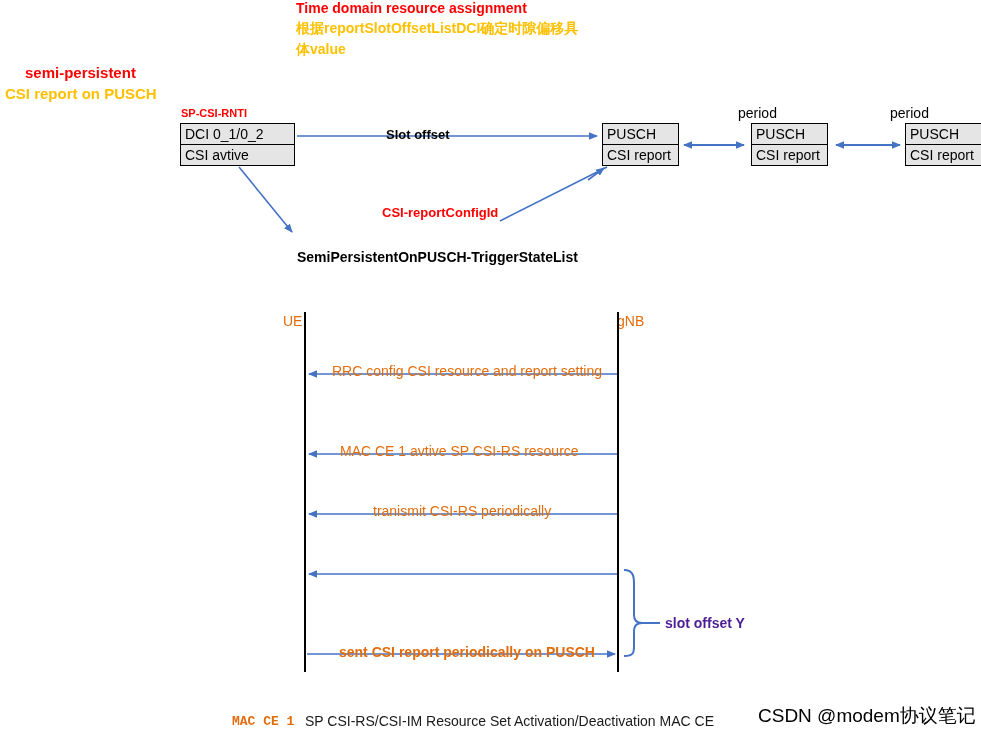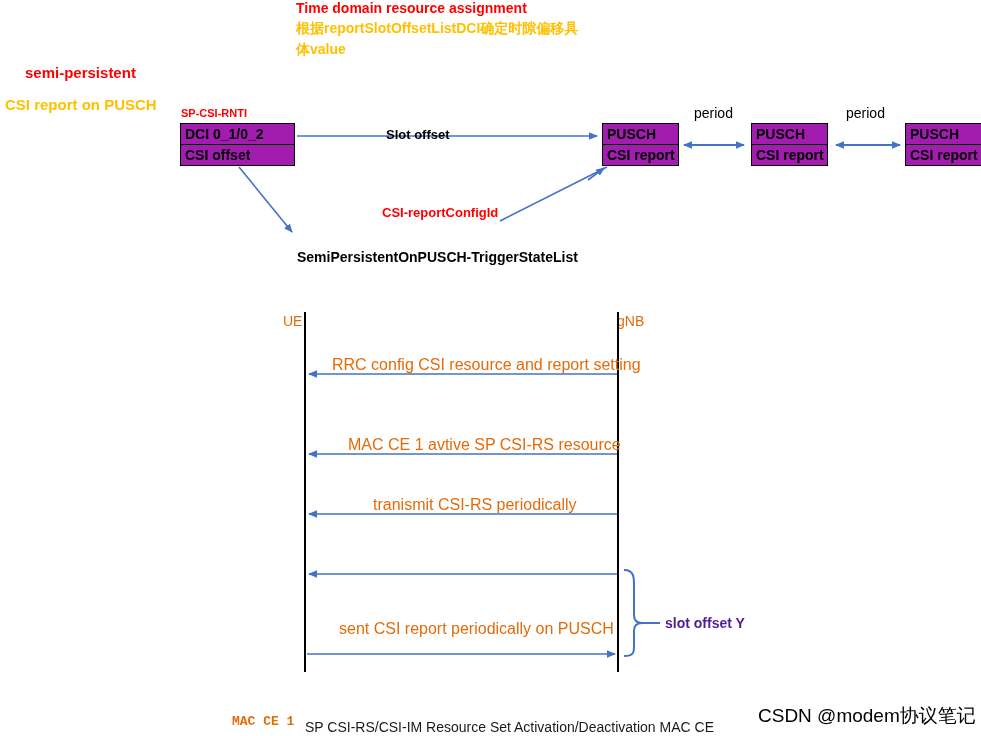--- a/index.html
+++ b/index.html
@@ -36,31 +36,33 @@
     color: #000000;
     font-weight: bold;
     font-size: 13px;
     white-space: nowrap;
     margin-top: 22px;
   }
   .t-black {
     color: #000000;
     font-size: 14px;
     white-space: nowrap;
+    margin-left: 44px;
   }
   .t-brown-bold {
     color: #C0504D;
     font-weight: bold;
     font-size: 16px;
     white-space: nowrap;
   }
   .t-seq-orange {
     color: #E36C0A;
-    font-size: 16px;
-    white-space: nowrap;
+    font-size: 14px;
+    white-space: nowrap;
+    margin-top: 7px;
   }
   .t-seq-orange-bold {
     color: #4c1d95;
     font-size: 13px;
     font-weight: bold;
     white-space: nowrap;
     text-align: center;
   }
   .t-lifeline-label {
     color: #E36C0A;
@@ -76,34 +78,32 @@
   .t-footer-orange {
     color: #E36C0A;
     font-weight: bold;
     font-size: 13px;
     white-space: nowrap;
   }
   .t-footer-black {
     color: #1a1a1a;
     font-size: 14px;
     white-space: nowrap;
-    margin-top: 6px;
   }
   .watermark {
     color: #000000;
     font-size: 19px;
     white-space: nowrap;
   }
 
   
   .msgbox {
     border: 1.5px solid #000000;
-    background: #a21caf;
+    background: #e5e5e5;
     box-sizing: border-box;
-    font-weight: bold;
   }
   .msgbox .row {
     height: 21px;
     line-height: 21px;
     padding-left: 4px;
     font-size: 14px;
     color: #000000;
     white-space: nowrap;
     box-sizing: border-box;
   }
@@ -190,27 +190,27 @@
                C 634,652 634,656 624,656" fill="none" stroke="#4472C4" stroke-width="2"></path>
       <line x1="642" y1="623" x2="660" y2="623" stroke="#4472C4" stroke-width="2"></line>
     </g>
   </svg>
 
   <div class="abs t-orange-bold" style="left:296px; top:20px;">根据reportSlotOffsetListDCI确定时隙偏移具</div>
   <div class="abs t-red-bold" style="left:296px; top:0px;">Time domain resource assignment</div>
   <div class="abs t-orange-bold" style="left:296px; top:41px;">体value</div>
 
   <div class="abs t-red-bold" style="left:25px; top:64px; font-size:15px;">semi-persistent</div>
-  <div class="abs t-orange-bold" style="left:5px; top:85px; font-size:15px;margin-top:11px;">CSI report on PUSCH</div>
+  <div class="abs t-orange-bold" style="left:5px; top:85px; font-size:15px;">CSI report on PUSCH</div>
 
   <div class="abs t-red-small-bold" style="left:181px; top:107px;">SP-CSI-RNTI</div>
 
   <div class="abs msgbox" style="left:180px; top:123px; width:115px; height:43px;">
     <div class="row top">DCI 0_1/0_2</div>
-    <div class="row">CSI offset</div>
+    <div class="row">CSI avtive</div>
   </div>
 
   <div class="abs t-black-bold" style="left:386px; top:105px;">Slot offset</div>
 
   <div class="abs t-black" style="left:694px; top:105px;">period</div>
   <div class="abs t-black" style="left:846px; top:105px;">period</div>
 
   <div class="abs msgbox" style="left:602px; top:123px; width:77px; height:43px;">
     <div class="row top">PUSCH</div>
     <div class="row">CSI report</div>
@@ -231,26 +231,26 @@
 
 
   <div class="abs t-lifeline-label" style="left:283px; top:313px;">UE</div>
   <div class="abs t-lifeline-label" style="left:617px; top:313px;">gNB</div>
 
   <div class="abs lifeline" style="left:304px; top:312px; height:360px;"></div>
   <div class="abs lifeline" style="left:617px; top:312px; height:360px;"></div>
 
   <div class="abs t-seq-orange" style="left:332px; top:356px;">RRC config CSI resource and report setting</div>
 
-  <div class="abs t-seq-orange" style="left:348px; top:436px;">MAC CE 1 avtive SP CSI-RS resource</div>
+  <div class="abs t-seq-orange" style="left:340px; top:436px;">MAC CE 1 avtive SP CSI-RS resource</div>
 
   <div class="abs t-seq-orange" style="left:373px; top:496px;">tranismit CSI-RS periodically</div>
 
 
-  <div class="abs t-seq-orange" style="left:339px; top:620px;">sent CSI report periodically on PUSCH</div>
+  <div class="abs t-seq-orange" style="left:339px; top:637px;font-weight:bold;">sent CSI report periodically on PUSCH</div>
 
   <div class="abs t-seq-orange-bold" style="left:665px; top:615px; font-size:14px;">slot offset Y</div>
 
   <div class="abs t-footer-orange" style="left:232px; top:714px;font-family:Liberation Mono, monospace;">MAC CE 1</div>
   <div class="abs t-footer-black" style="left:305px; top:713px;">SP CSI-RS/CSI-IM Resource Set Activation/Deactivation MAC CE</div>
 
   <div class="abs watermark" style="left:758px; top:703px;">CSDN @modem协议笔记</div>
 
 </div>
 

